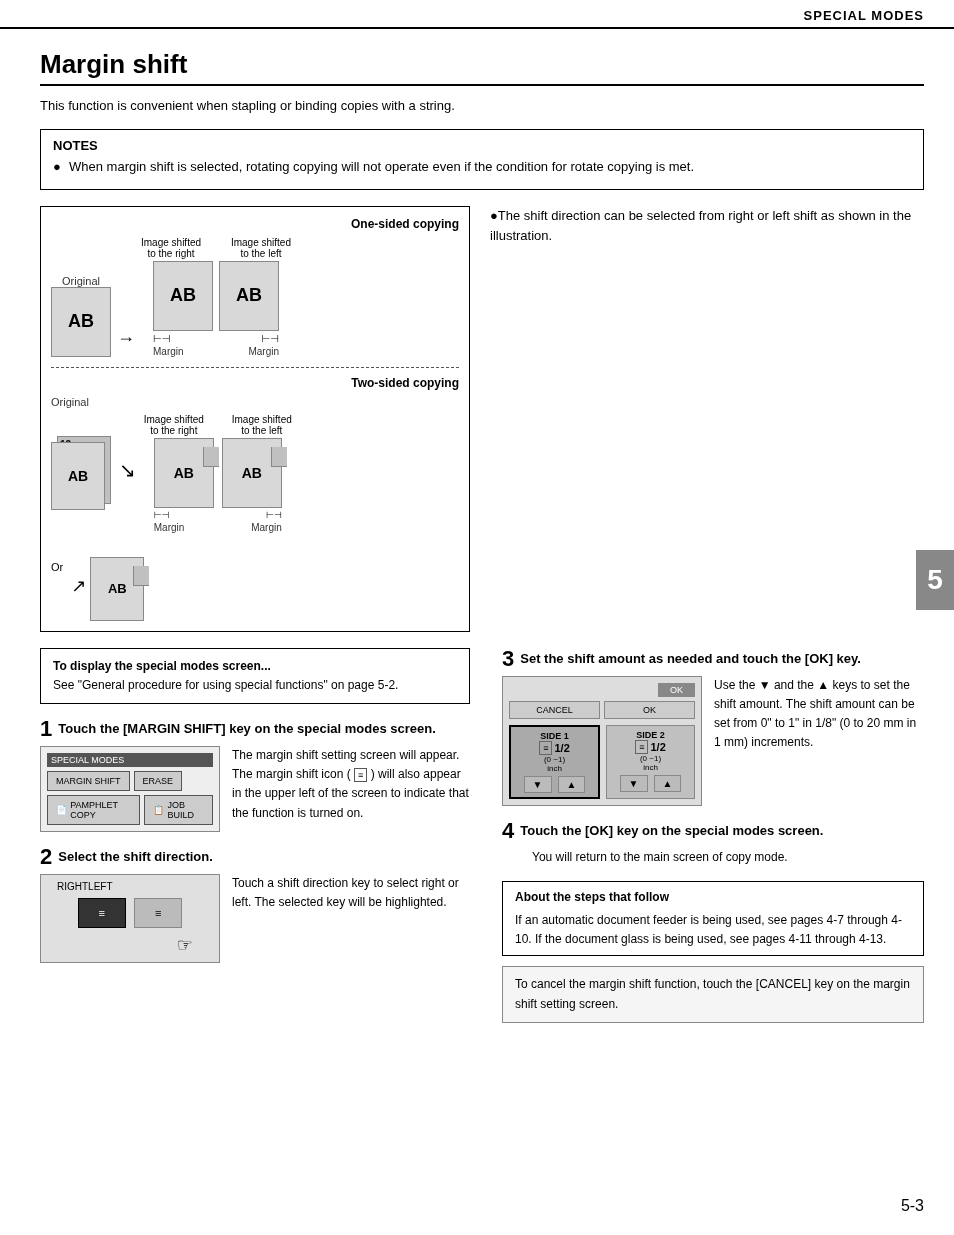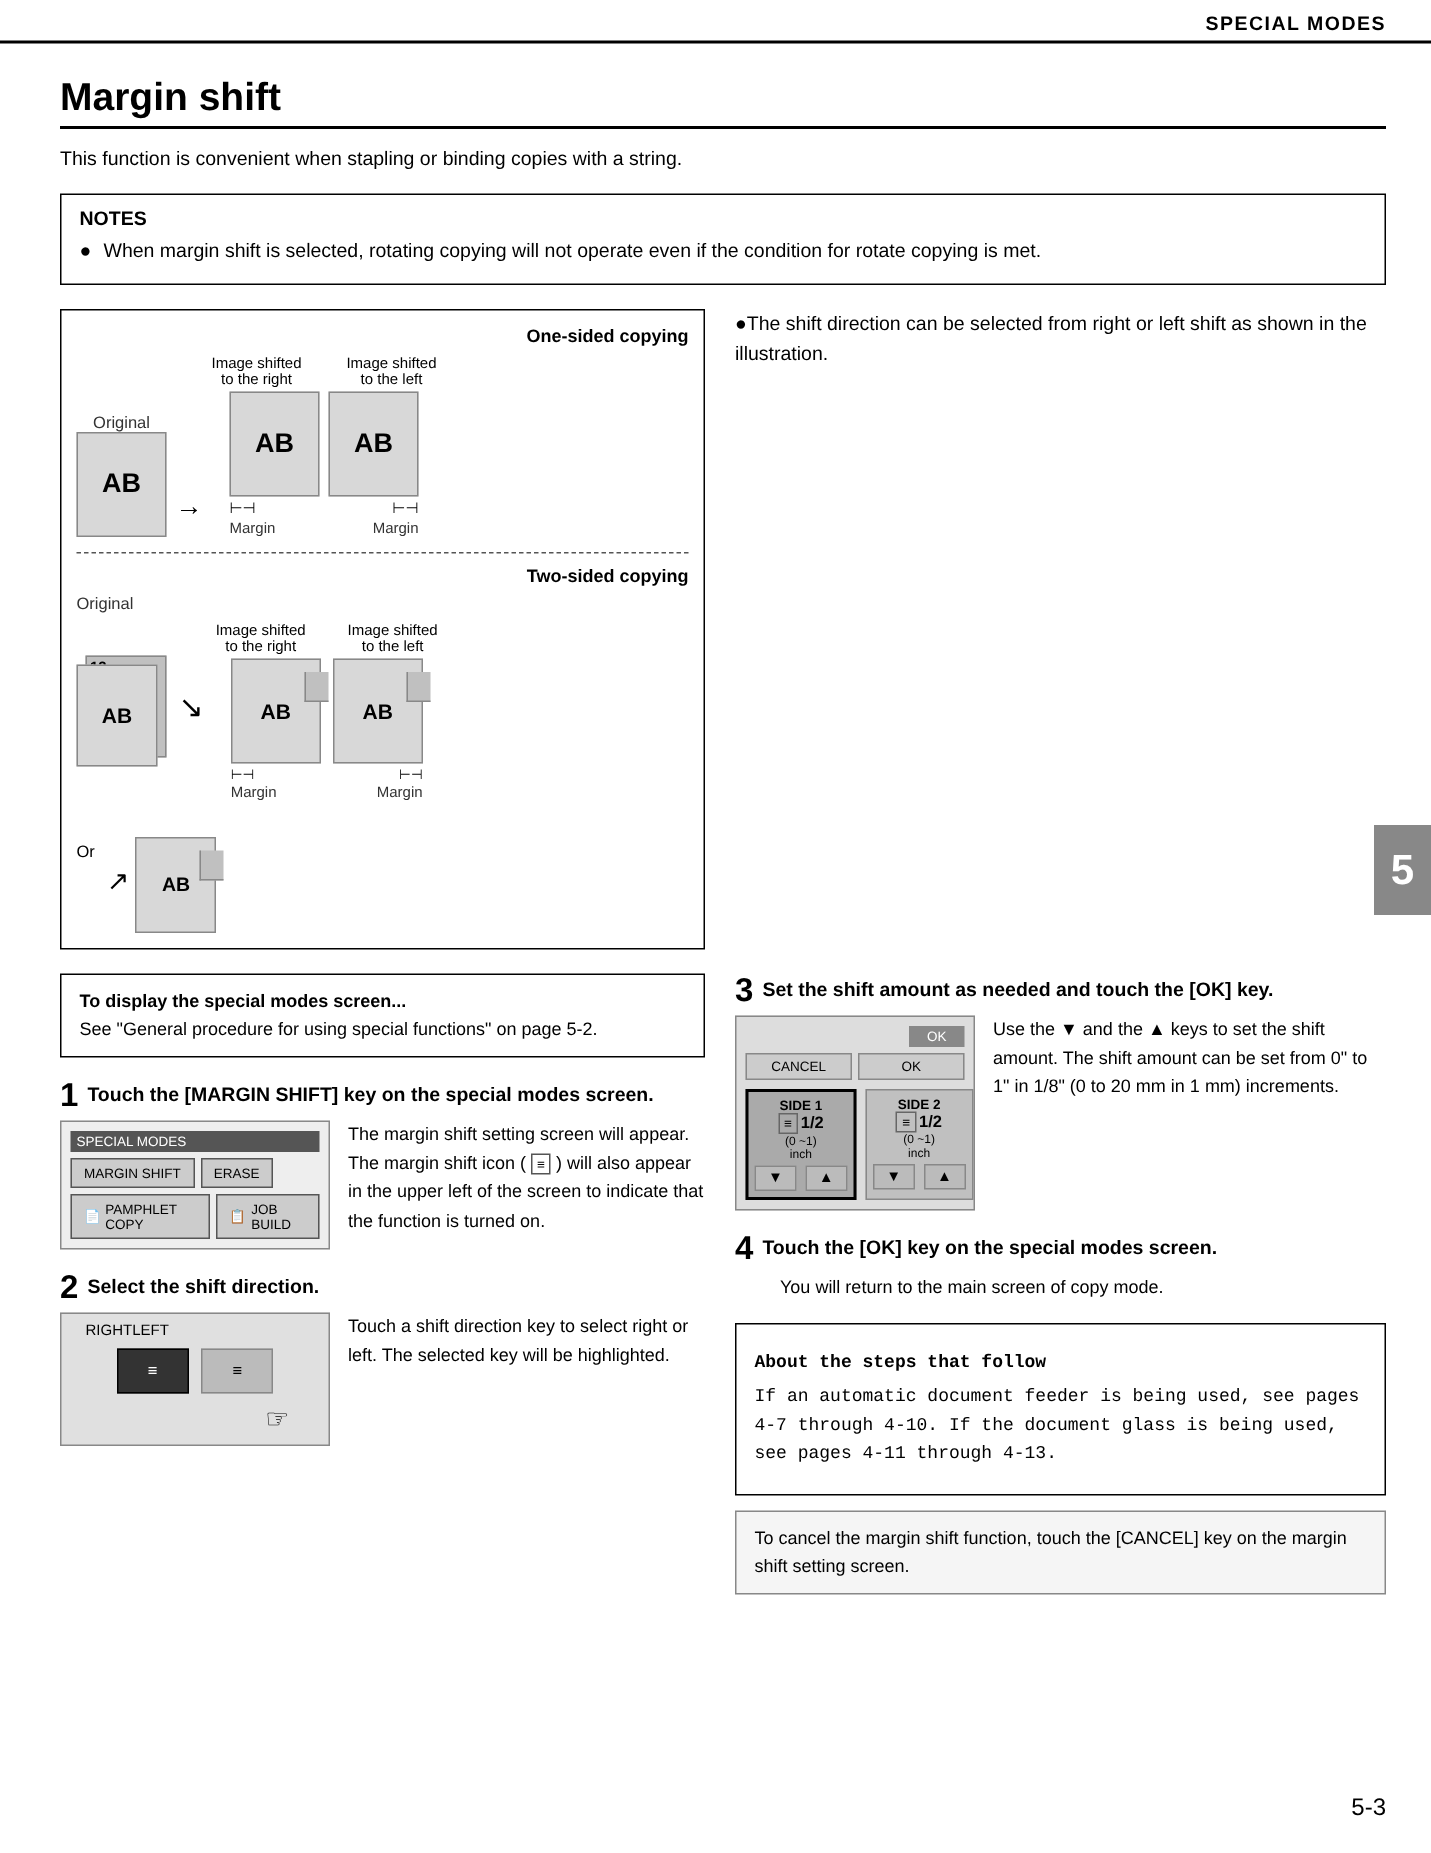--- a/index.html
+++ b/index.html
@@ -163,21 +163,21 @@
     }
 
     
     .two-sided-section {
       margin-top: 4px;
     }
 
     
     .steps-two-col {
       display: flex;
-      gap: 20px;
+      gap: 32px;
       margin-top: 10px;
     }
     .steps-left {
       flex: 0 0 430px;
     }
     .steps-right {
       flex: 1;
     }
 
     .procedure-box {
@@ -307,21 +307,21 @@
     .hand-cursor {
       font-size: 18px;
       text-align: right;
       padding-right: 20px;
     }
 
     
     .shift-screen {
       border: 1.5px solid #888;
       background: #ddd;
-      width: 160px;
+      width: 200px;
       padding: 6px;
       font-size: 10px;
     }
     .shift-screen-ok {
       display: flex;
       justify-content: flex-end;
       margin-bottom: 4px;
     }
     .shift-ok-btn {
       background: #888;
@@ -387,25 +387,24 @@
     .shift-arrow-btn {
       background: #bbb;
       border: 1px solid #888;
       padding: 2px 8px;
       font-size: 10px;
     }
 
     
     .about-steps-box {
       border: 1.5px solid #000;
-      padding: 16px 12px;
+      padding: 6px 12px;
       margin-top: 10px;
       font-size: 12px;
       line-height: 1.6;
-      font-family: Liberation Mono, monospace;
     }
     .about-steps-title {
       font-weight: bold;
       margin-bottom: 4px;
     }
 
     
     .cancel-note {
       border: 1.5px solid #888;
       background: #f5f5f5;

